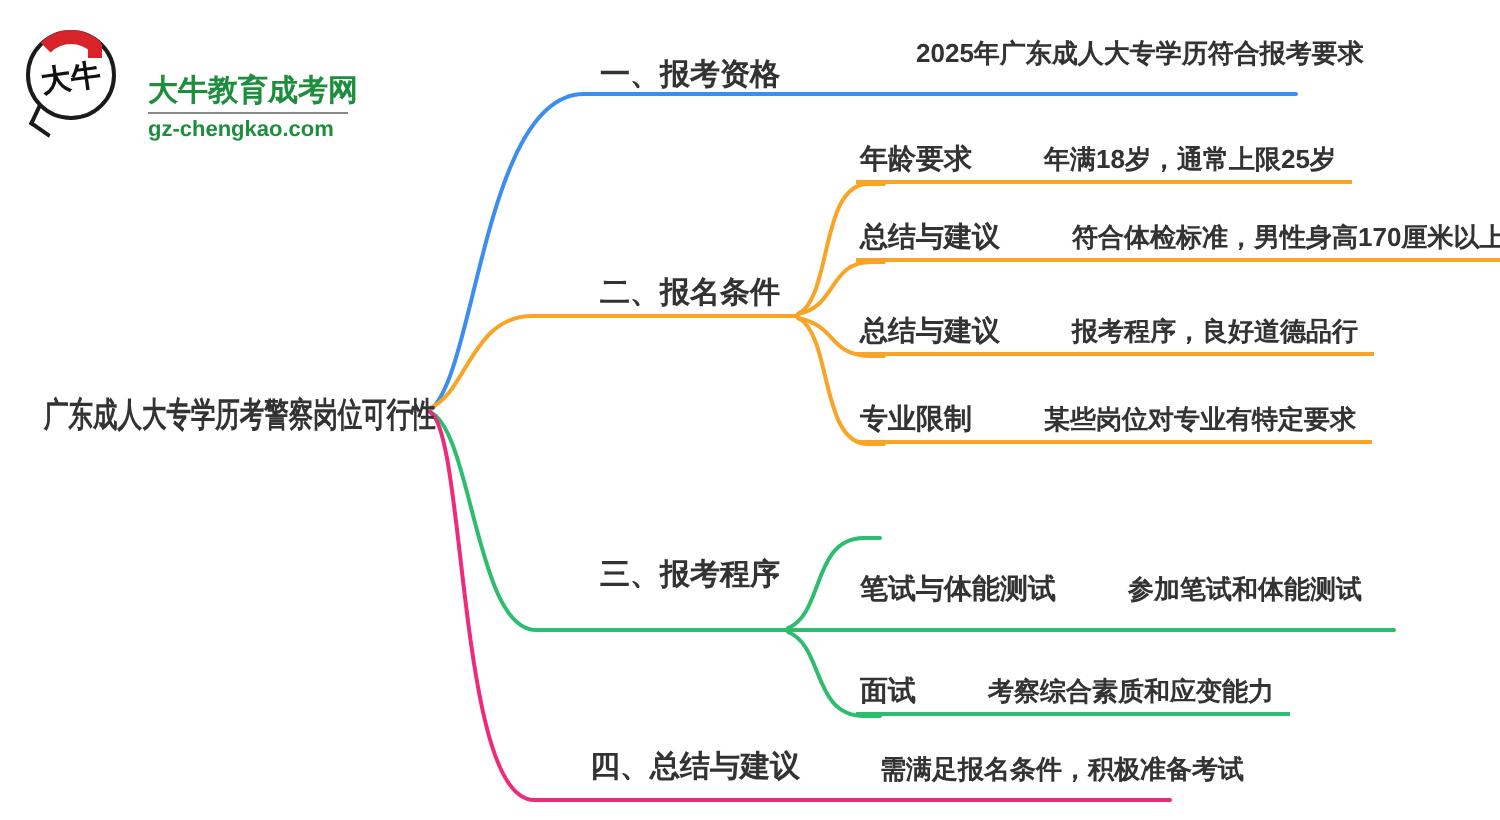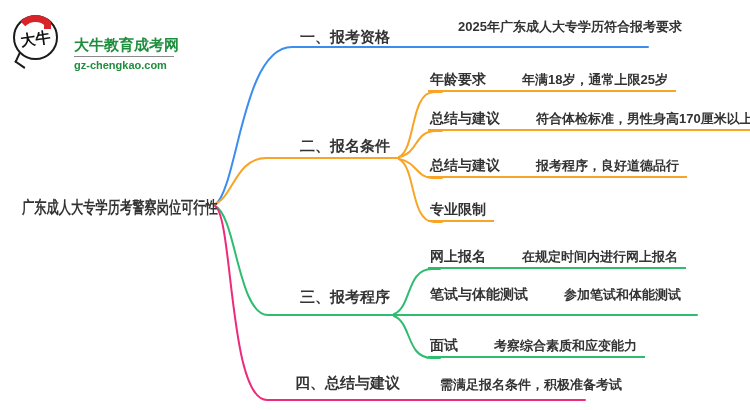--- a/index.html
+++ b/index.html
@@ -99,28 +99,25 @@
   <div class="row bordered" style="left:428px; top:110px; border-color:var(--c-branch2);">
     <span class="key">总结与建议</span>
     <span class="val">符合体检标准，男性身高170厘米以上</span>
   </div>
   <div class="row bordered" style="left:428px; top:157px; border-color:var(--c-branch2);">
     <span class="key">总结与建议</span>
     <span class="val">报考程序，良好道德品行</span>
   </div>
   <div class="row bordered" style="left:428px; top:201px; border-color:var(--c-branch2);">
     <span class="key">专业限制</span>
+    <span class="val">某些岗位对专业有特定要求</span>
   </div>
 
-  <div class="node blabel" style="left:300px; top:288px;">三、报考程序</div>
+  <div class="node blabel" style="left:300px; top:278px;">三、报考程序</div>
 
-  <div class="row bordered" style="left:428px; top:248px; border-color:var(--c-branch3);">
-    <span class="key">网上报名</span>
-    <span class="val">在规定时间内进行网上报名</span>
-  </div>
   <div class="row bordered" style="left:428px; top:337px; border-color:var(--c-branch3);">
     <span class="key">面试</span>
     <span class="val">考察综合素质和应变能力</span>
   </div>
   <div class="row" style="left:428px; top:286px;">
     <span class="key">笔试与体能测试</span>
     <span class="val">参加笔试和体能测试</span>
   </div>
 
   <div class="node blabel" style="left:295px; top:374px;">四、总结与建议</div>

